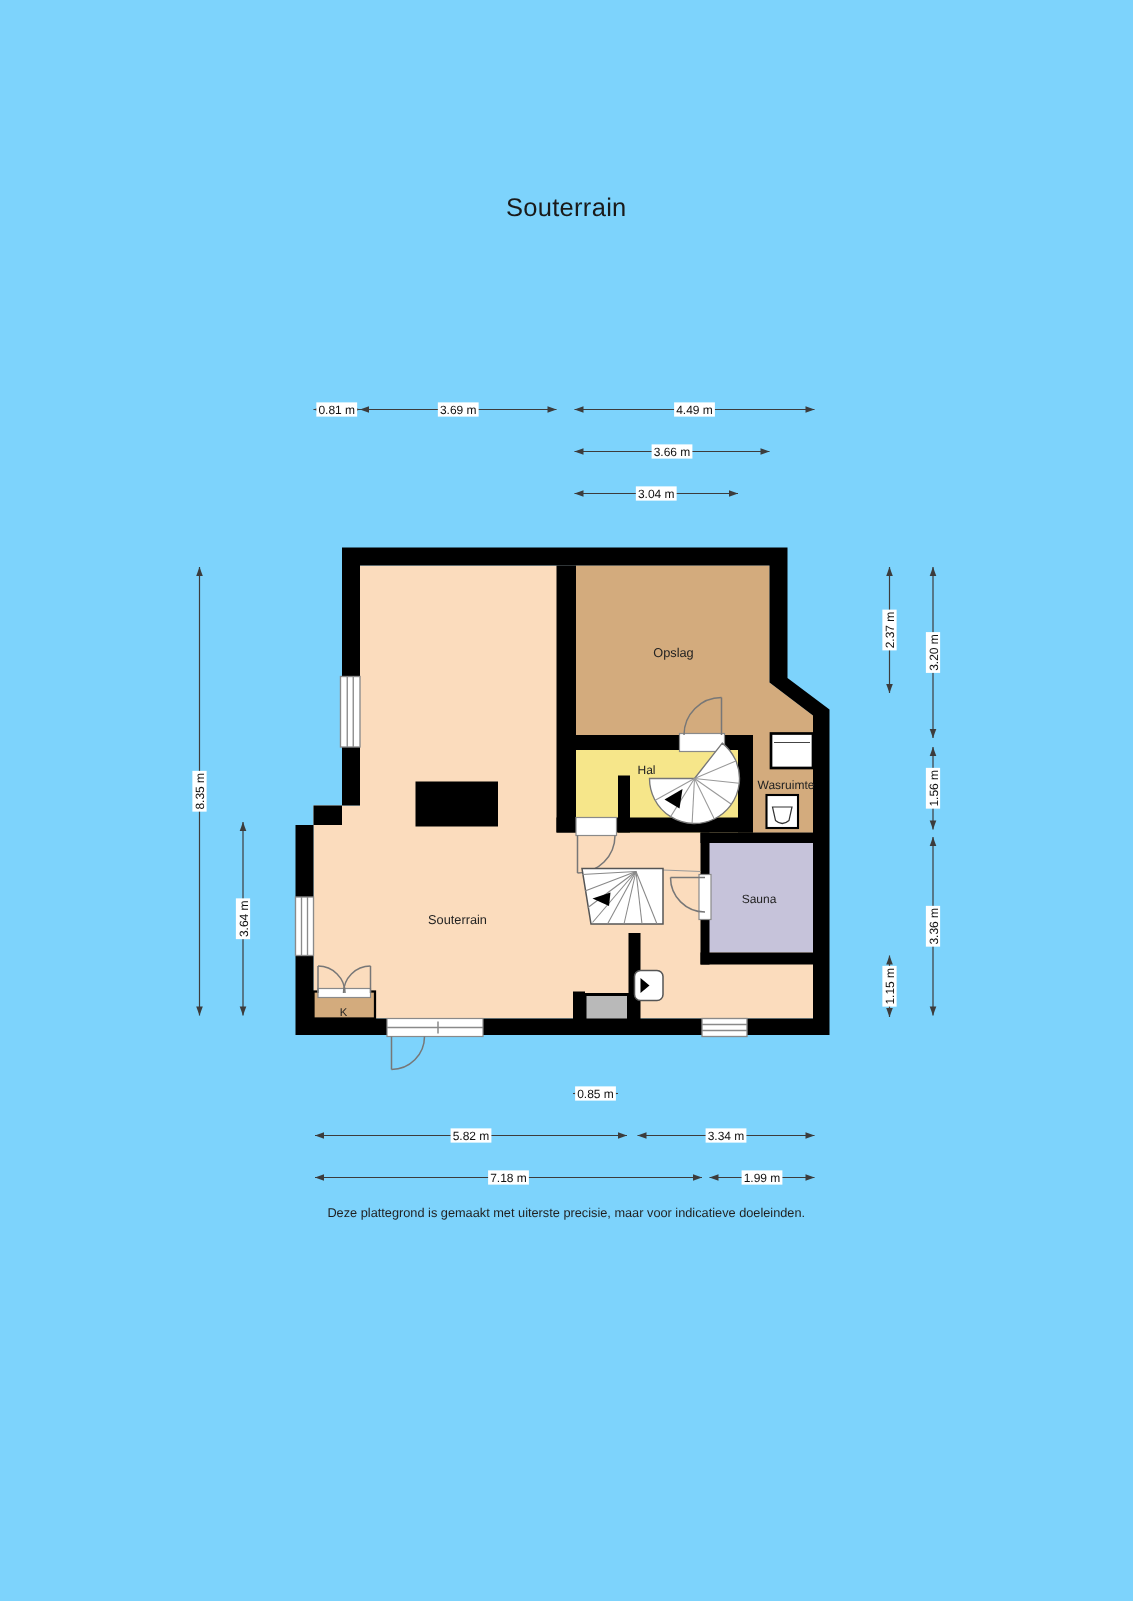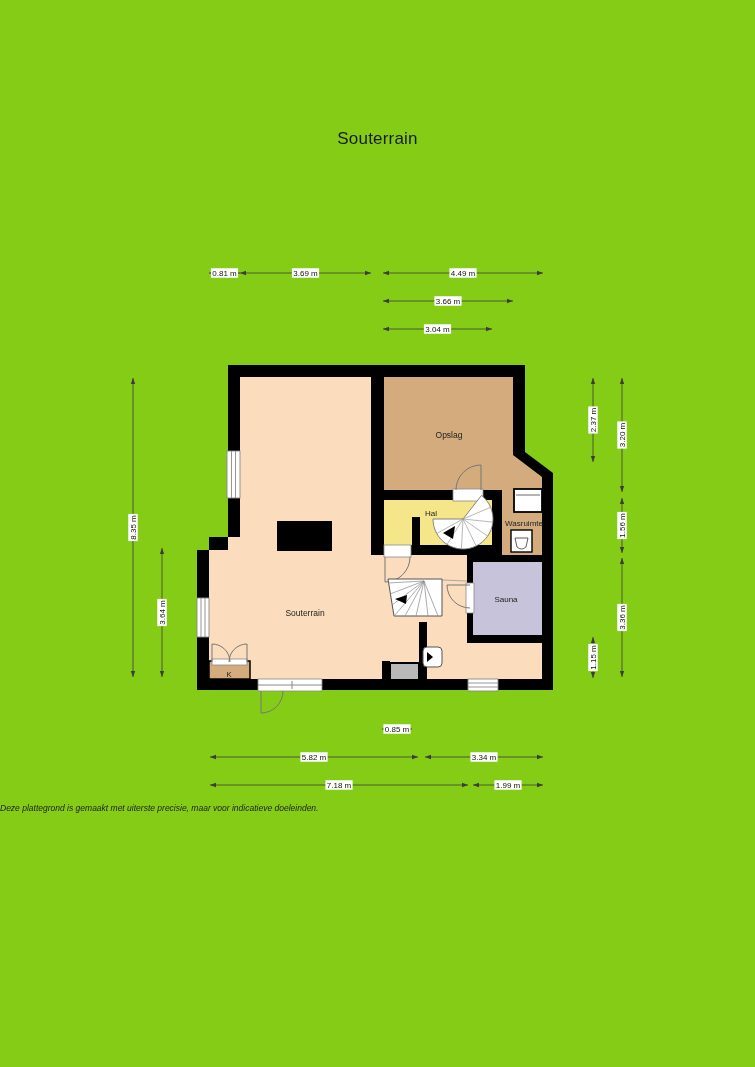--- a/index.html
+++ b/index.html
@@ -1,21 +1,21 @@
 <!DOCTYPE html>
 <html style="--c-floor: #fbdcbd; --c-storage: #d3ab7d; --c-hall: #f6e68a; --c-sauna: #c6c3da; --c-wall: #000000; --c-niche: #b9b9b9; --c-frame: #8a8a8a; --c-swing: #777777;"><head>
 <meta charset="utf-8">
 <style>
   html,body{margin:0;padding:0;background:#fff;}
-  .page{position:relative;width:755px;height:1067px;background:#84cc16;overflow:hidden;
+  .page{position:relative;width:755px;height:1067px;background:#7dd3fc;overflow:hidden;
         font-family:"Liberation Sans",sans-serif;}
   .title{position:absolute;top:129px;left:0;width:755px;text-align:center;
          font-size:17px;color:#1a1a1a;letter-spacing:.2px;}
-  .footer{position:absolute;top:803px;left:0;width:755px;text-align:left;
-          font-size:8.5px;line-height:11.5px;color:#1f1f1f;font-style:italic;}
+  .footer{position:absolute;top:803px;left:0;width:755px;text-align:center;
+          font-size:8.5px;line-height:11.5px;color:#1f1f1f;}
   svg{position:absolute;top:0;left:0;}
   text{font-family:"Liberation Sans",sans-serif;}
 </style>
 </head>
 <body>
 
 <div class="page">
 
   <div class="title">Souterrain</div>
 

